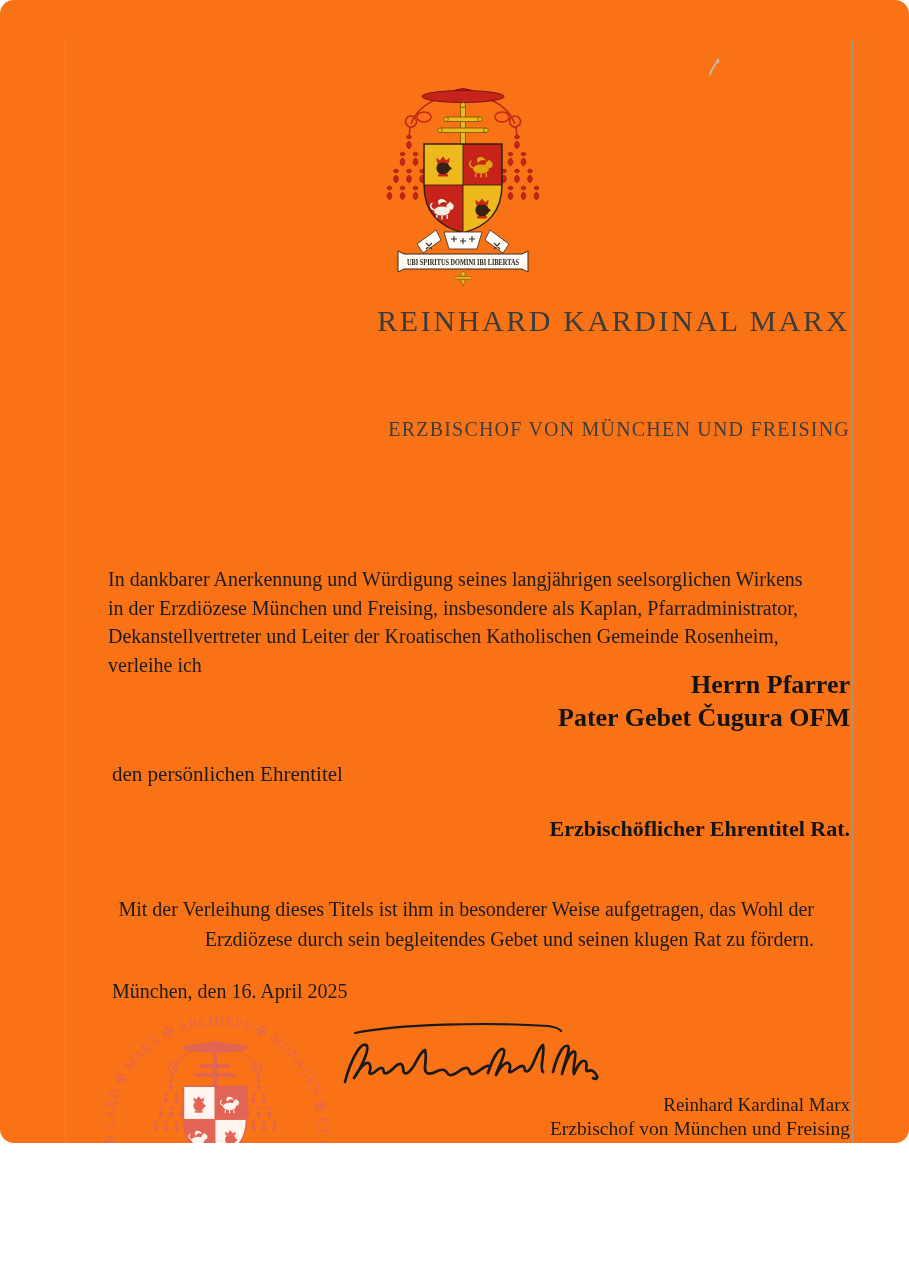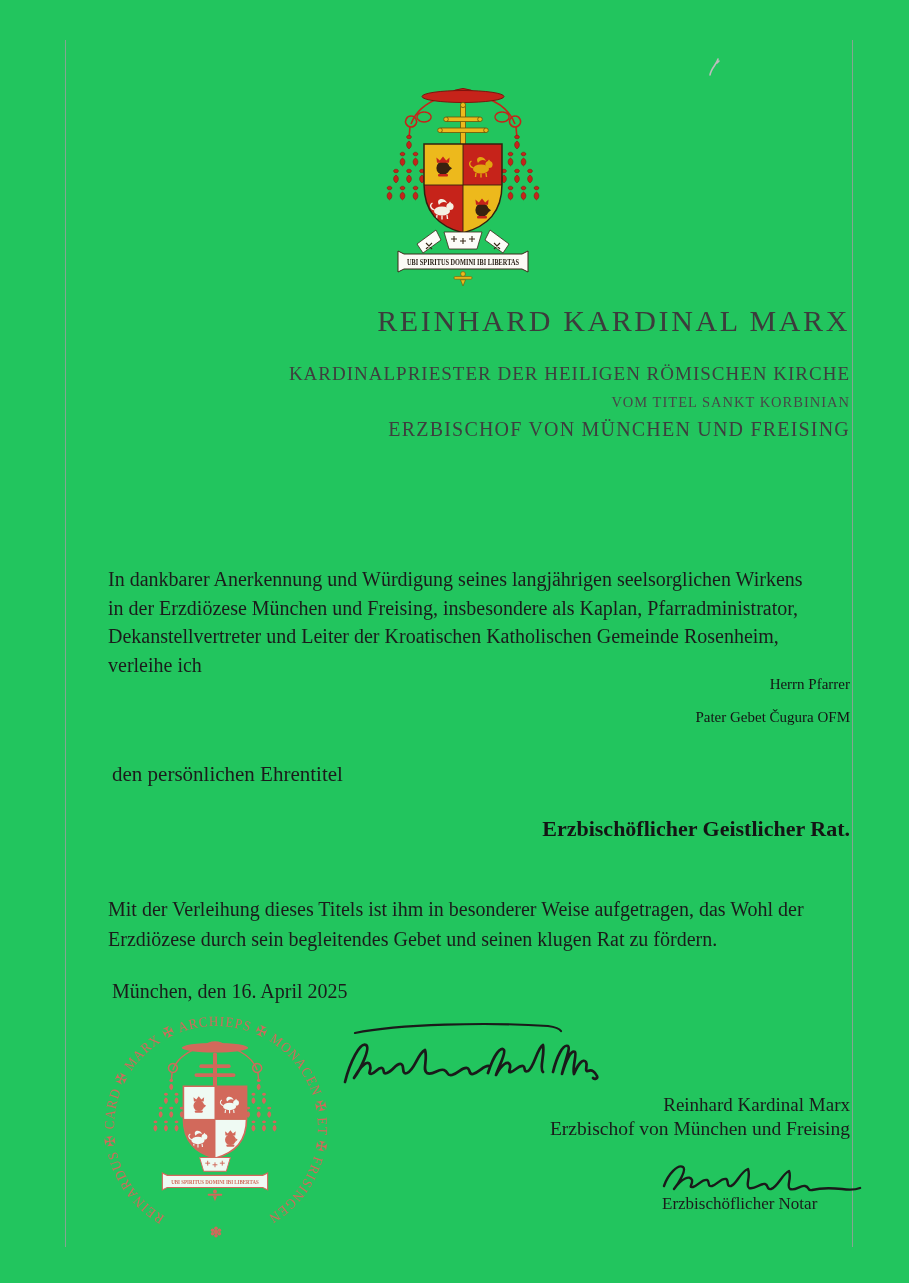--- a/index.html
+++ b/index.html
@@ -1,31 +1,31 @@
 <!DOCTYPE html>
 <html><head>
 <meta charset="utf-8">
 <style>
   html,body{margin:0;padding:0;background:#fff;}
-  .page{position:relative;width:909px;height:1283px;background:#22c55e;overflow:hidden;
-        font-family:"Liberation Serif", "DejaVu Serif", serif;color:#1b1b1b;}
+  .page{position:relative;width:909px;height:1143px;background:#f97316;overflow:hidden;
+        font-family:"Liberation Serif", "DejaVu Serif", serif;color:#1b1b1b;border-radius:14px;}
   .scan-edge{position:absolute;top:40px;height:1207px;width:1.4px;background:#9e9e9e;opacity:.8;}
   .edge-left{left:65px;}
   .edge-right{left:852px;}
   .center-col{position:absolute;left:70px;width:780px;text-align:right;}
   .main-name{top:304px;font-size:30px;letter-spacing:2.6px;color:#3c3c3c;font-weight:400;}
   .sub1{top:363px;font-size:19px;letter-spacing:1px;color:#3e3e3e;}
   .sub2{top:394px;font-size:14.5px;letter-spacing:1px;color:#474747;}
   .sub3{top:418px;font-size:20px;letter-spacing:1.2px;color:#3e3e3e;}
   .para{position:absolute;left:108px;width:706px;font-size:20px;line-height:28.7px;color:#1b1b1b;margin-top:31px;}
   .p1{top:534px;}
-  .honoree{top:668px;font-weight:normal;font-size:15px;line-height:33px;color:#141414;}
+  .honoree{top:668px;font-weight:bold;font-size:26px;line-height:33px;color:#141414;}
   .leadin{position:absolute;left:112px;top:762px;font-size:21px;}
   .award{top:816px;font-weight:bold;font-size:22px;color:#141414;}
-  .p2{top:863px;line-height:30px;}
+  .p2{top:863px;line-height:30px;text-align:right;}
   .dateline{position:absolute;left:112px;top:980px;font-size:20px;}
   .cardname{top:1094px;font-size:19px;z-index:3;}
   .cardtitle{top:1118px;font-size:19.5px;z-index:3;}
   .notar-label{position:absolute;left:662px;top:1194px;font-size:17px;z-index:3;}
   .stamp-wrap{position:absolute;left:92px;top:1004px;width:248px;height:248px;opacity:.93;z-index:1;}
   .coa-wrap{position:absolute;left:384px;top:82px;width:160px;height:205px;}
   .sig-card{position:absolute;left:338px;top:1018px;width:270px;height:78px;z-index:2;}
   .sig-notar{position:absolute;left:652px;top:1148px;width:215px;height:58px;z-index:2;}
   .smudge{position:absolute;left:707px;top:55px;width:14px;height:22px;z-index:0;}
   svg text{font-family:"Liberation Serif","DejaVu Sans",serif;}
@@ -144,34 +144,32 @@
     </g>
 
     <g fill="#edb91c" stroke="#6b5408" stroke-width="0.6">
       <circle cx="79" cy="192" r="2.4"></circle>
       <rect x="70" y="194.6" width="18" height="2.6" rx="1.2"></rect>
       <path d="M76.5,197.8 L81.5,197.8 L79,204 Z"></path>
     </g>
   </svg>
 
   <div class="center-col main-name">REINHARD KARDINAL MARX</div>
-  <div class="center-col sub1">KARDINALPRIESTER DER HEILIGEN RÖMISCHEN KIRCHE</div>
-  <div class="center-col sub2">VOM TITEL SANKT KORBINIAN</div>
   <div class="center-col sub3">ERZBISCHOF VON MÜNCHEN UND FREISING</div>
 
   <div class="para p1">In dankbarer Anerkennung und Würdigung seines langjährigen seelsorglichen Wirkens<br>in der Erzdiözese München und Freising, insbesondere als Kaplan, Pfarradministrator,<br>Dekanstellvertreter und Leiter der Kroatischen Katholischen Gemeinde Rosenheim,<br>verleihe ich</div>
 
   <div class="center-col honoree">
     <div>Herrn Pfarrer</div>
     <div>Pater Gebet Čugura OFM</div>
   </div>
 
   <div class="leadin">den persönlichen Ehrentitel</div>
 
-  <div class="center-col award">Erzbischöflicher Geistlicher Rat.</div>
+  <div class="center-col award">Erzbischöflicher Ehrentitel Rat.</div>
 
   <div class="para p2">Mit der Verleihung dieses Titels ist ihm in besonderer Weise aufgetragen, das Wohl der<br>Erzdiözese durch sein begleitendes Gebet und seinen klugen Rat zu fördern.</div>
 
   <div class="dateline">München, den 16. April 2025</div>
 
   <svg class="stamp-wrap" viewBox="0 0 248 248">
     <defs>
       <path id="ringPath" d="M73,212.3 A102,102 0 1 1 175,212.3"></path>
     </defs>
     <text font-size="14" letter-spacing="1.2" fill="#e0635b">

